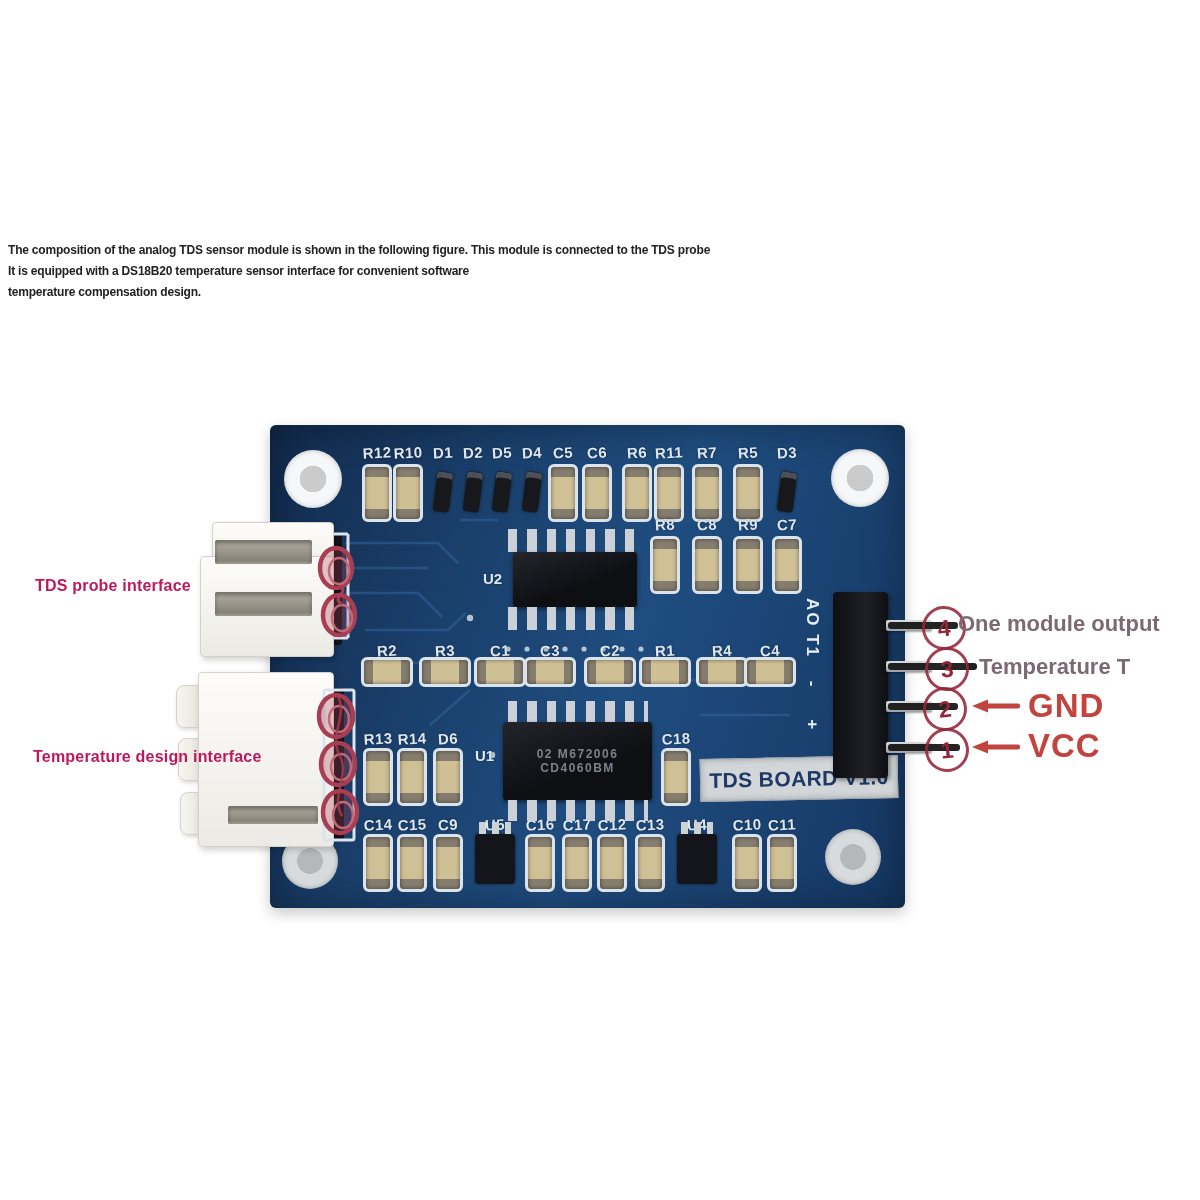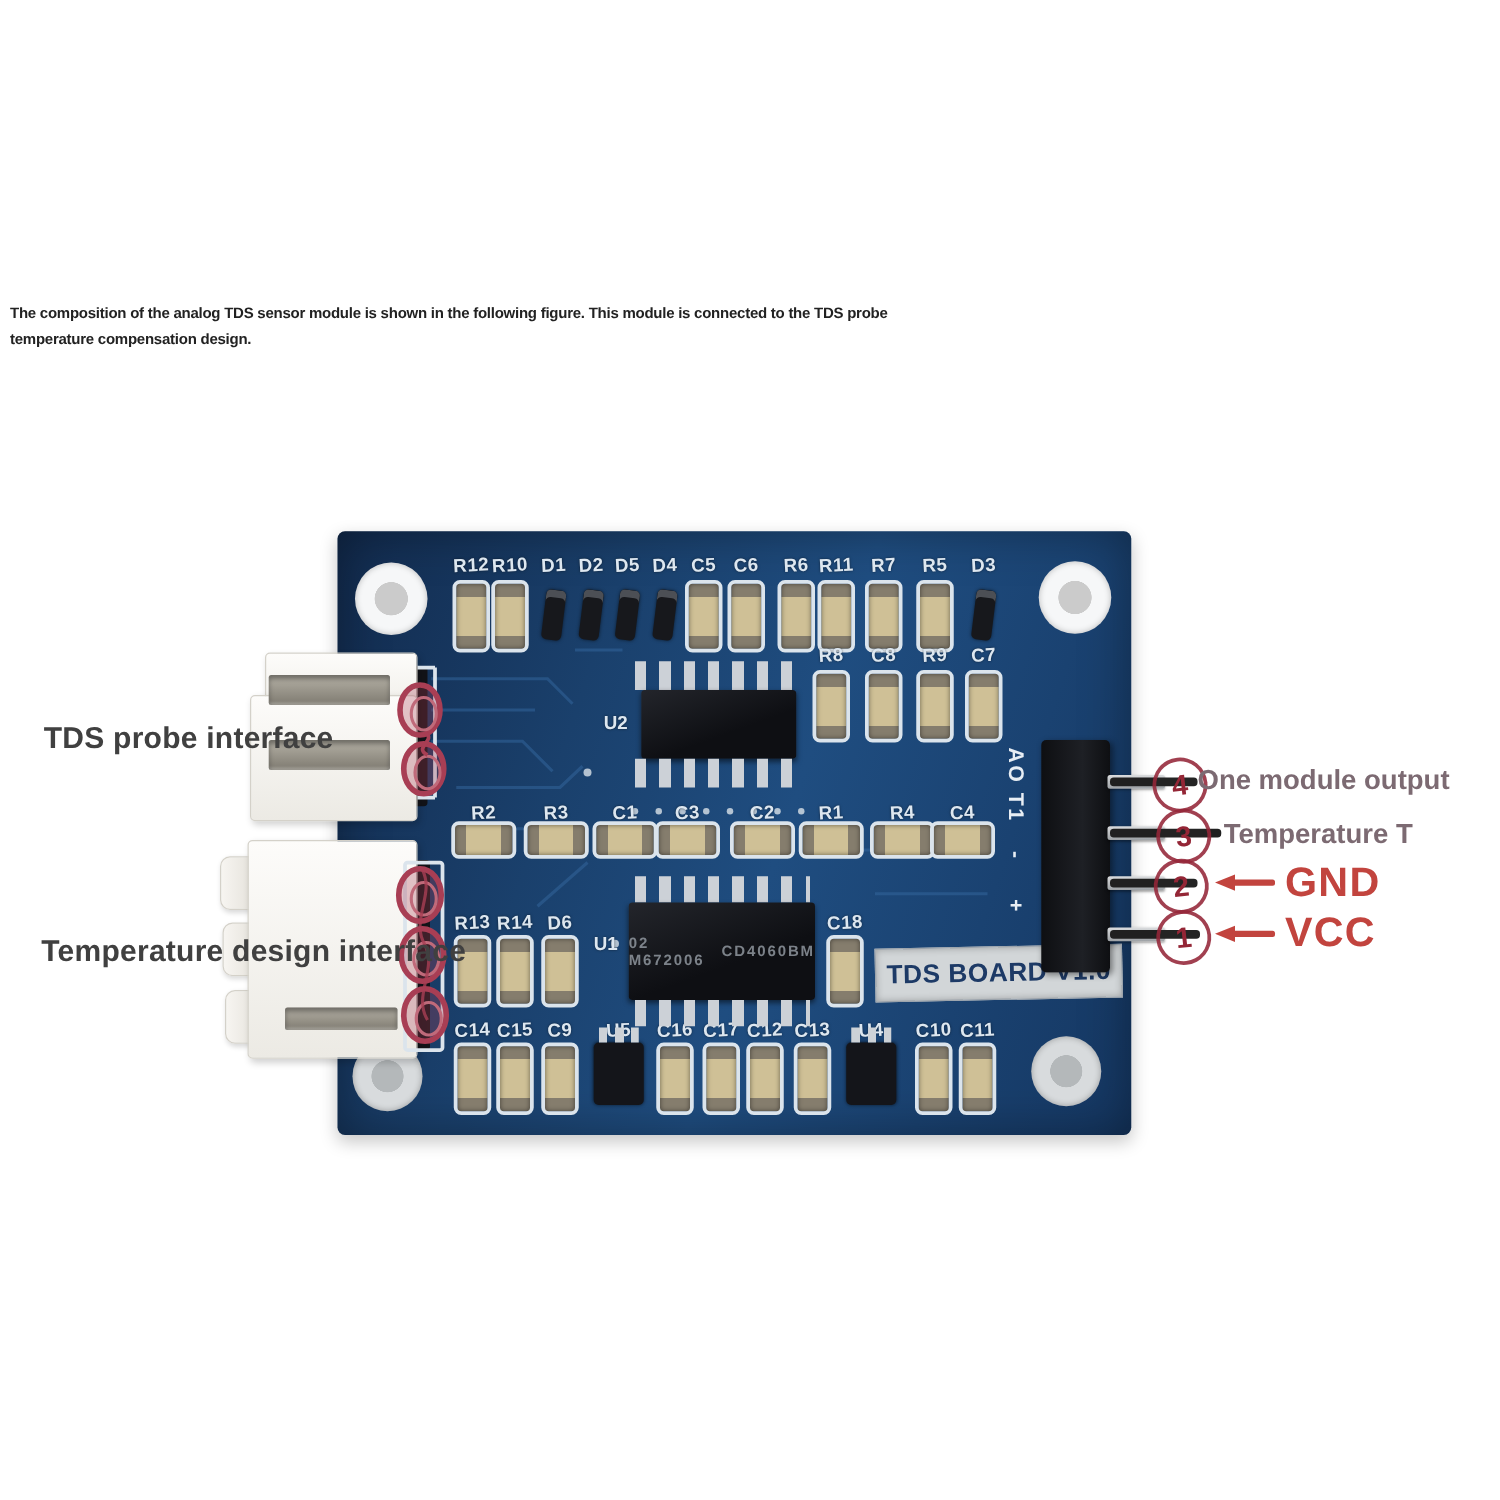--- a/index.html
+++ b/index.html
@@ -35,21 +35,21 @@
   .comp.d{width:16px;height:40px;margin-top:8px;background:#17181c;border-radius:4px;
           transform:translateX(-50%) rotate(7deg);box-shadow:inset 0 6px 0 #4c4f55,0 0 3px rgba(0,0,0,.6);}
   .comp.tr{width:40px;height:50px;background:#14151a;border-radius:4px;box-shadow:0 0 3px rgba(0,0,0,.6);}
   .comp.tr::before{content:"";position:absolute;left:4px;top:-12px;width:32px;height:12px;
           background:repeating-linear-gradient(90deg,#cdd2d7 0 7px,transparent 7px 13px);}
 
   .chip-pins{position:absolute;background:repeating-linear-gradient(90deg,#ccd1d7 0 9px,transparent 9px 19.5px);}
   .chip-body{position:absolute;background:linear-gradient(160deg,#23252b,#0e0f13 60%);border-radius:3px;
              box-shadow:0 2px 4px rgba(0,0,0,.5);}
   .chip-ref{position:absolute;color:#dde7f0;font-size:15px;font-weight:700;text-shadow:0 0 2px rgba(0,0,0,.55);}
-  .chip-text{position:absolute;inset:0;display:flex;align-items:center;justify-content:center;
+  .chip-text{position:absolute;inset:0;display:flex;flex-direction:column;align-items:center;justify-content:center;
              color:#8f969e;font-size:12px;letter-spacing:1.5px;font-weight:600;opacity:.85;}
 
   .badge{position:absolute;left:430px;top:332px;width:196px;height:41px;background:#d2d6d8;
          border:1px solid #9aa2aa;display:flex;align-items:center;justify-content:center;
          color:#1d3a66;font-size:21px;font-weight:800;letter-spacing:.4px;transform:rotate(-1.2deg);
          box-shadow:inset 0 0 6px rgba(0,0,0,.25);}
 
   .hdr-block{position:absolute;left:563px;top:167px;width:55px;height:186px;border-radius:4px;
              background:linear-gradient(90deg,#0e0f12,#1e2025 60%,#0e0f12);box-shadow:2px 2px 5px rgba(0,0,0,.45);}
   .hdr-silk{position:absolute;left:552px;top:173px;width:185px;transform:rotate(90deg);transform-origin:0 0;
@@ -59,41 +59,42 @@
   
   .conn-base{position:absolute;background:#121318;border-radius:3px;}
   .conn-white{position:absolute;background:linear-gradient(180deg,#fdfcfa,#eceae4);border:1px solid #d4d1c9;
               border-radius:4px;box-shadow:2px 3px 6px rgba(0,0,0,.18);}
   .conn-slot{position:absolute;background:linear-gradient(180deg,#b5b1a6,#7e7a70);border-radius:2px;
              box-shadow:inset 0 3px 4px rgba(0,0,0,.4), inset 0 -2px 2px rgba(255,255,255,.25);}
   .conn-bump{position:absolute;width:27px;height:41px;background:linear-gradient(90deg,#f7f5f1,#e4e1da);
              border:1px solid #d4d1c9;border-radius:8px 0 0 8px;box-shadow:1px 2px 4px rgba(0,0,0,.15);}
 
   
-  .side-label{position:absolute;font-size:24px;font-weight:600;color:#404040;letter-spacing:.2px;white-space:nowrap;}
+  .side-label{position:absolute;font-size:16px;font-weight:600;color:#be185d;letter-spacing:.2px;white-space:nowrap;}
 
   
   .pin-metal{position:absolute;height:11px;background:linear-gradient(180deg,#dadcde,#9da1a5);
              border-radius:2px;box-shadow:0 1px 2px rgba(0,0,0,.35);}
   .pin-line{position:absolute;height:7px;background:#202020;border-radius:3px;}
   .pin-circle{position:absolute;width:38px;height:38px;border:3.5px solid rgba(148,38,56,.88);border-radius:50%;
               display:flex;align-items:center;justify-content:center;color:#942636;font-size:23px;font-weight:700;
               transform:rotate(-6deg);background:rgba(255,255,255,.02);}
   .pin-arrow{position:absolute;line-height:0;}
   .pin-label{position:absolute;font-size:22px;font-weight:600;color:#7c6a72;white-space:nowrap;}
   .pin-label.power{font-size:33px;font-weight:700;color:#c2443e;letter-spacing:1px;}
 </style>
 </head>
 <body>
 
 <div class="page">
 
 
   <div class="desc">
     <div>The composition of the analog TDS sensor module is shown in the following figure. This module is connected to the TDS probe</div>
+    <div>It is equipped with a DS18B20 temperature sensor interface for convenient software</div>
     <div>temperature compensation design.</div>
   </div>
 
   <div class="pcb">
 
     <svg class="abs" style="left:0;top:0" width="635" height="483" viewBox="0 0 635 483">
       <g stroke="#35689f" stroke-width="2.5" fill="none" opacity="0.5">
         <path d="M75 118 H168 L188 138"></path>
         <path d="M75 143 H158"></path>
         <path d="M75 168 H148 L172 192"></path>

